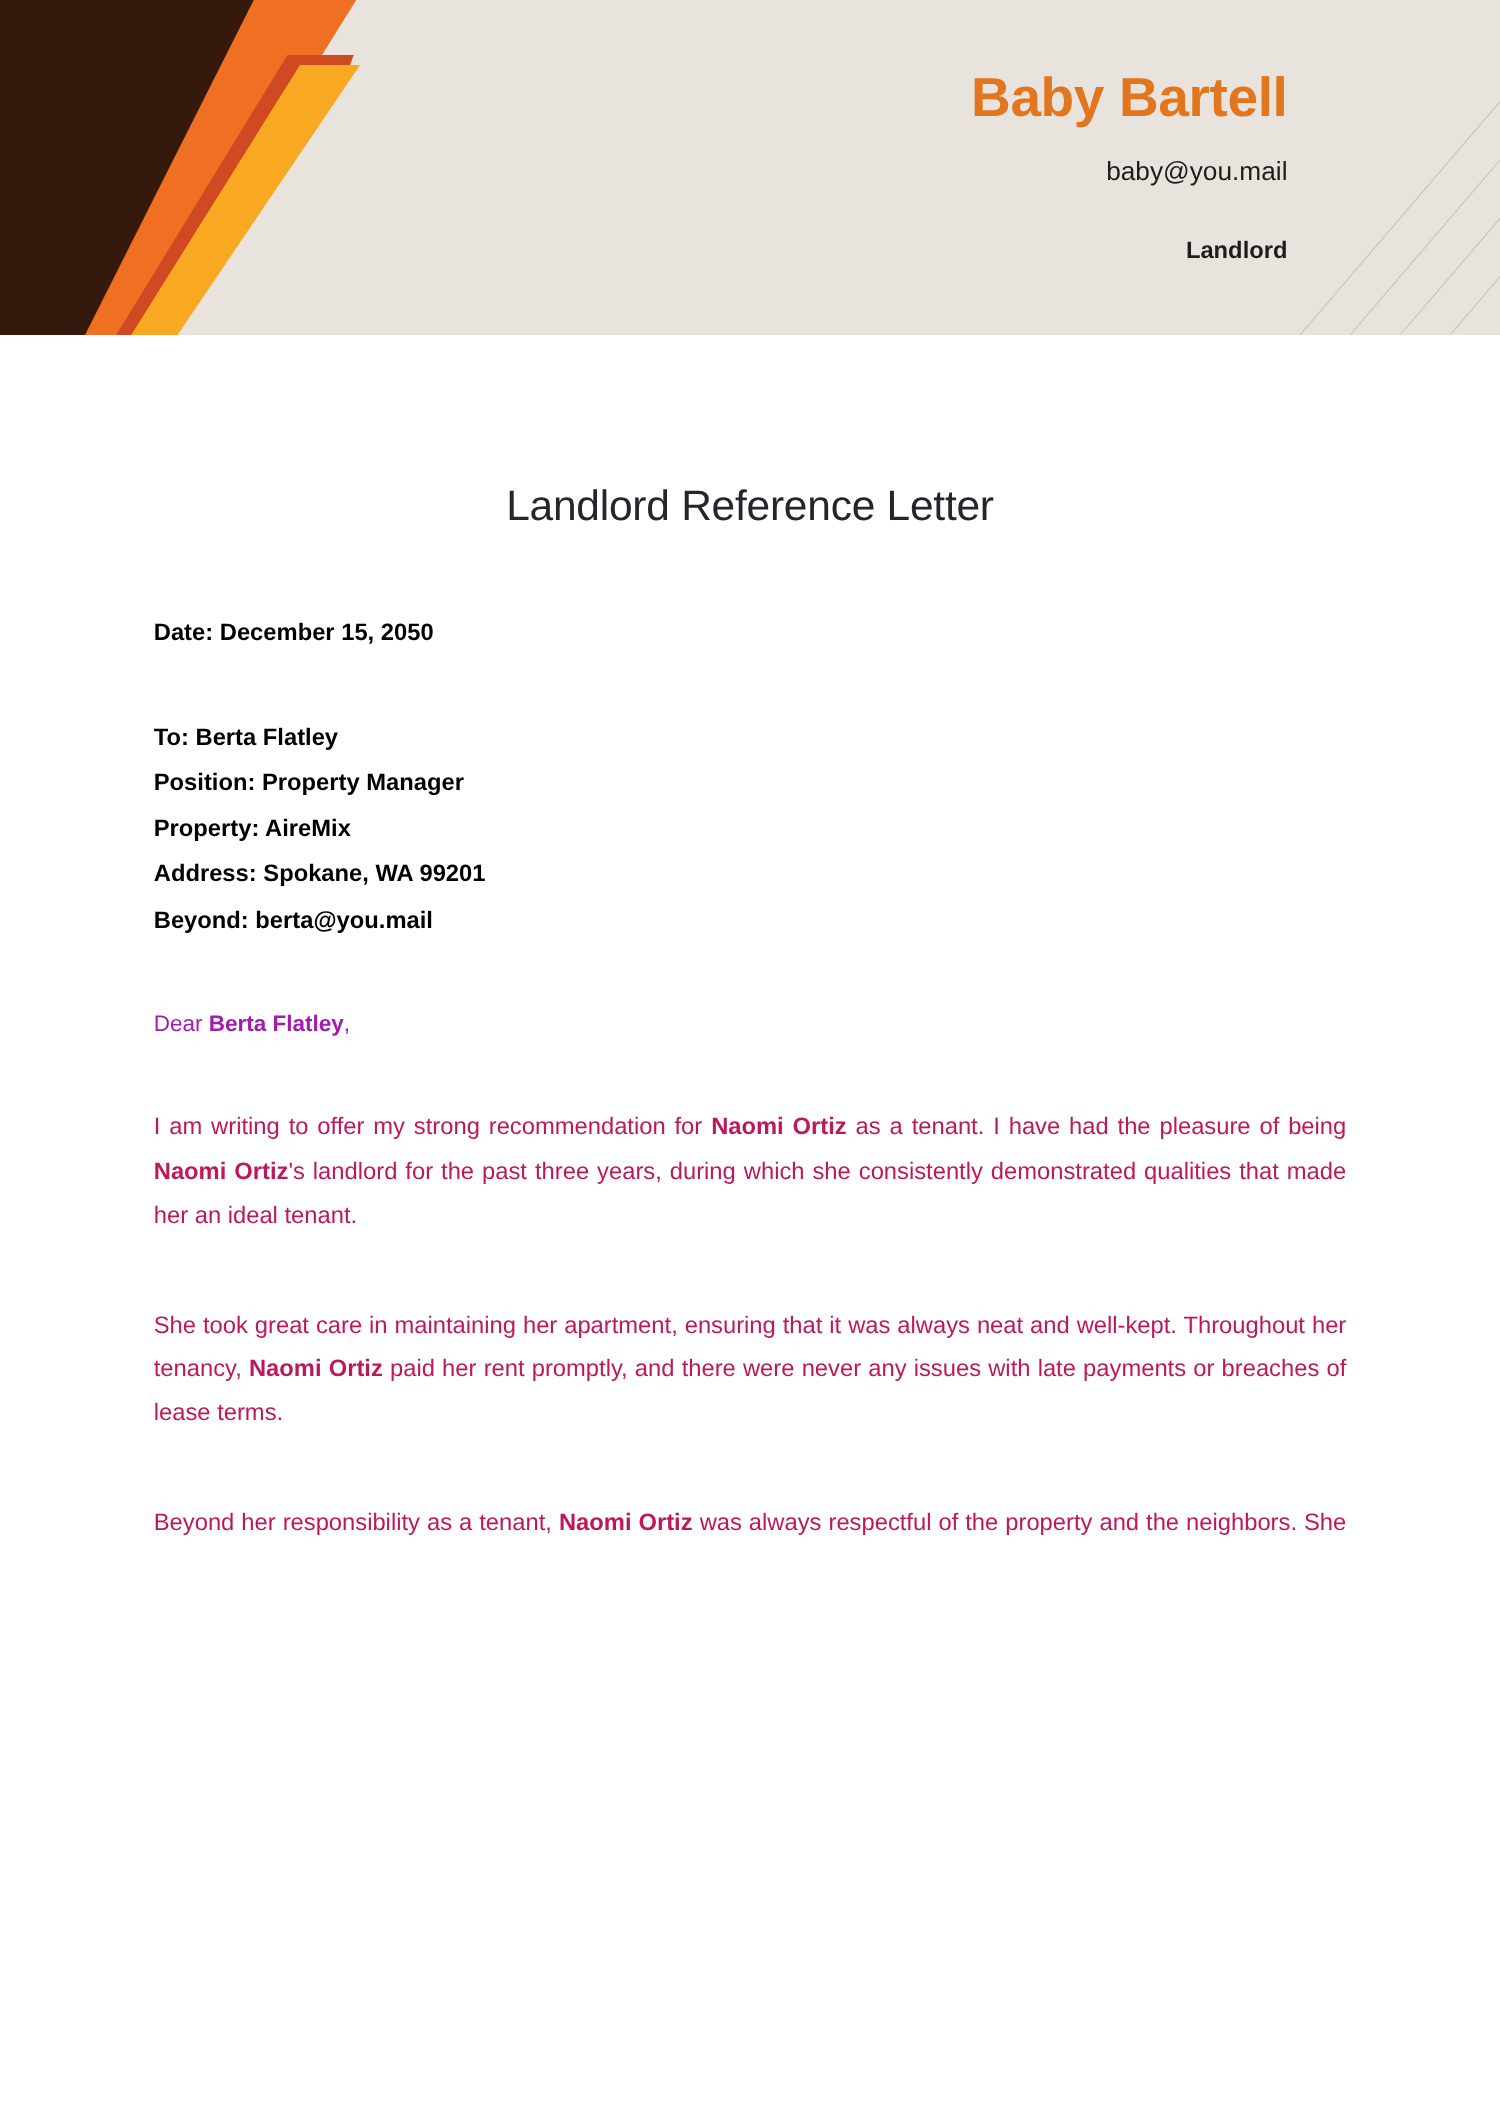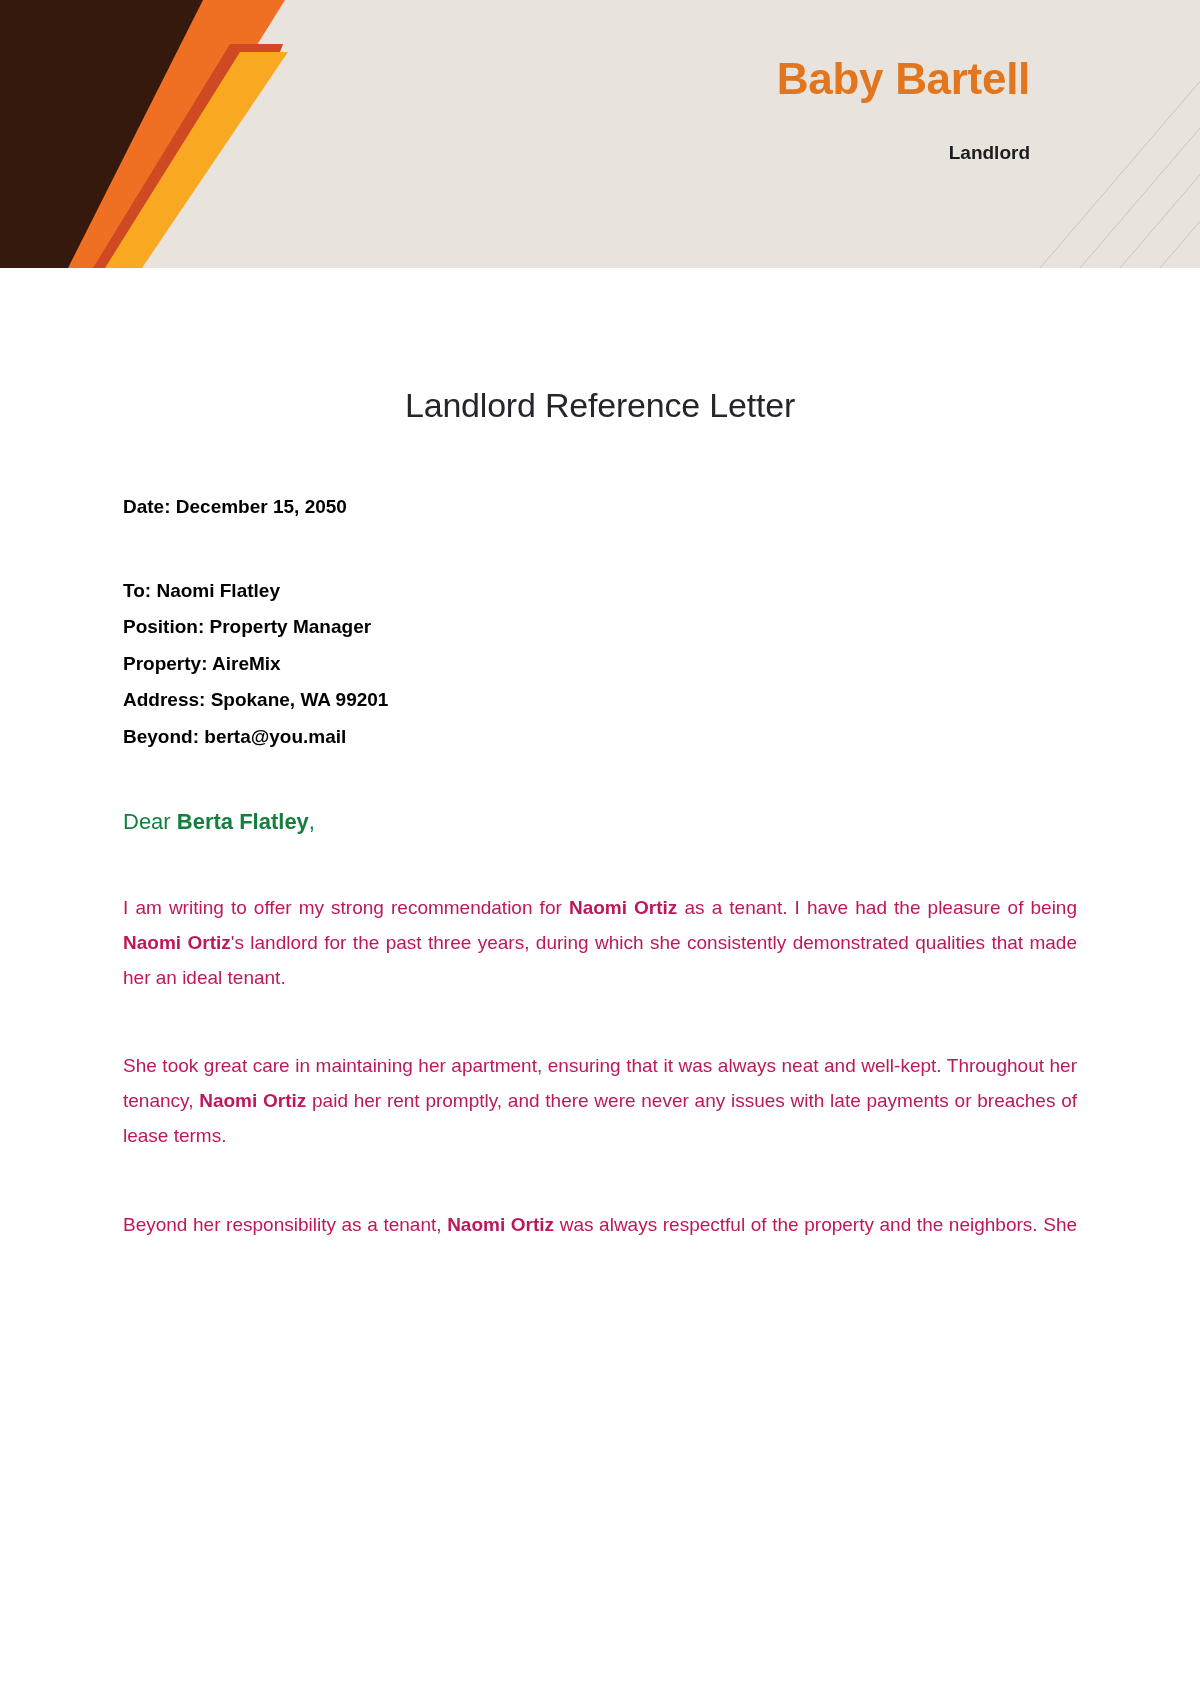--- a/index.html
+++ b/index.html
@@ -105,23 +105,23 @@
 
   .recipient-block .rline {
     font-size: 19px;
     font-weight: bold;
     color: #000000;
     line-height: 1.92;
   }
 
   .salutation {
     margin-top: 53px;
-    font-size: 22px;
+    font-size: 18px;
     font-weight: normal;
-    color: #15803d;
+    color: #a21caf;
     line-height: 1.3;
   }
 
   .salutation b { font-weight: bold; }
 
   .para {
     margin-top: 53px;
     font-size: 19px;
     color: #be185d;
     line-height: 1.85;
@@ -149,32 +149,33 @@
       <g stroke="#c9c3b8" stroke-width="0.9" fill="none">
         <line x1="60" y1="268" x2="228" y2="72"></line>
         <line x1="100" y1="268" x2="268" y2="72"></line>
         <line x1="140" y1="268" x2="308" y2="72"></line>
         <line x1="180" y1="268" x2="348" y2="72"></line>
       </g>
     </svg>
 
     <div class="header-text">
       <div class="sender-name">Baby Bartell</div>
+      <div class="sender-email">baby@you.mail</div>
       <div class="sender-role">Landlord</div>
     </div>
   </div>
 
   <div class="body-wrap">
 
     <div class="letter-title">Landlord Reference Letter</div>
 
     <div class="date-line">Date: December 15, 2050</div>
 
     <div class="recipient-block">
-      <div class="rline">To: Naomi Flatley</div>
+      <div class="rline">To: Berta Flatley</div>
       <div class="rline">Position: Property Manager</div>
       <div class="rline">Property: AireMix</div>
       <div class="rline">Address: Spokane, WA 99201</div>
       <div class="rline">Beyond: berta@you.mail</div>
     </div>
 
     <div class="salutation">
       <span>Dear </span><b>Berta Flatley</b><span>,</span>
     </div>
 

